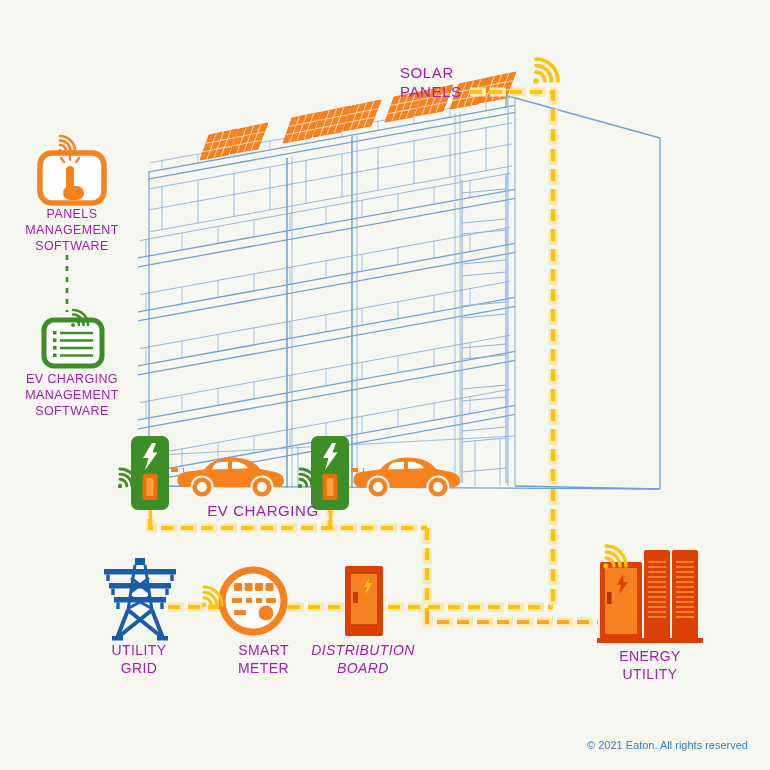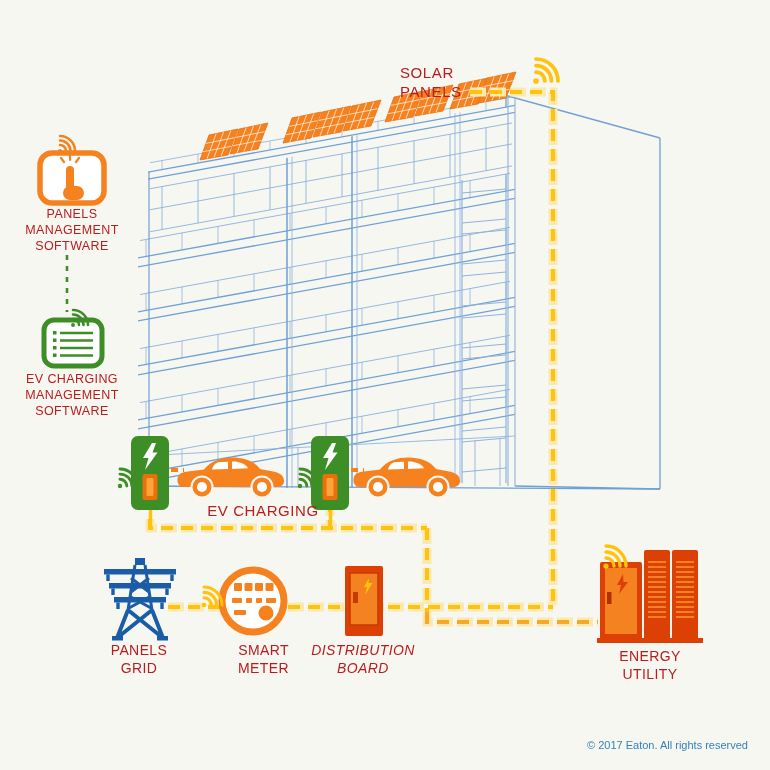--- a/index.html
+++ b/index.html
@@ -1,19 +1,19 @@
 <!DOCTYPE html>
 <html><head>
 <meta charset="utf-8">
 <style>
   html,body{margin:0;padding:0;}
   body{font-family:"Liberation Sans",sans-serif;}
   .canvas{position:relative;width:770px;height:770px;background:#F7F7F2;overflow:hidden;}
   .canvas svg.scene{position:absolute;left:0;top:0;}
-  .lbl{position:absolute;color:#b91c1c;font-family:"Liberation Sans",sans-serif;
+  .lbl{position:absolute;color:#a21caf;font-family:"Liberation Sans",sans-serif;
        font-weight:400;letter-spacing:.4px;}
   .lbl.center{text-align:center;}
   .lbl.small{font-size:12.5px;line-height:16px;}
   .lbl.mid{font-size:14px;line-height:18px;}
   .lbl.big{font-size:15px;line-height:19px;letter-spacing:.6px;}
   .copyright{position:absolute;color:#3380BE;font-size:11px;text-align:right;}
 </style>
 </head>
 <body>
 
@@ -207,19 +207,19 @@
     <rect x="607" y="592" width="4.5" height="12" fill="#B03000"></rect>
     <rect x="597" y="638" width="106" height="5" fill="#DD4005"></rect>
   </g>
   <use href="#wifi" transform="translate(606,566) scale(1)" style="color:#FFC20E"></use>
 </svg>
 
 <div class="lbl big" style="left:400px;top:63px;width:120px;">SOLAR PANELS</div>
 <div class="lbl small center" style="left:22px;top:206px;width:100px;">PANELS MANAGEMENT SOFTWARE</div>
 <div class="lbl small center" style="left:22px;top:371px;width:100px;">EV CHARGING MANAGEMENT SOFTWARE</div>
 <div class="lbl big center" style="left:187px;top:501px;width:120px;margin-left:16px;">EV CHARGING</div>
-<div class="lbl mid center" style="left:99px;top:641px;width:80px;">PANELS GRID</div>
+<div class="lbl mid center" style="left:99px;top:641px;width:80px;">UTILITY GRID</div>
 <div class="lbl mid center" style="left:217px;top:641px;width:72px;text-align:right;">SMART METER</div>
 <div class="lbl mid center" style="left:303px;top:641px;width:120px;font-style:italic;">DISTRIBUTION BOARD</div>
 <div class="lbl mid center" style="left:602px;top:647px;width:96px;">ENERGY UTILITY</div>
-<div class="copyright" style="left:555px;top:739px;width:193px;">© 2017 Eaton. All rights reserved</div>
+<div class="copyright" style="left:555px;top:739px;width:193px;">© 2021 Eaton. All rights reserved</div>
 
 </div>
 
 </body></html>

